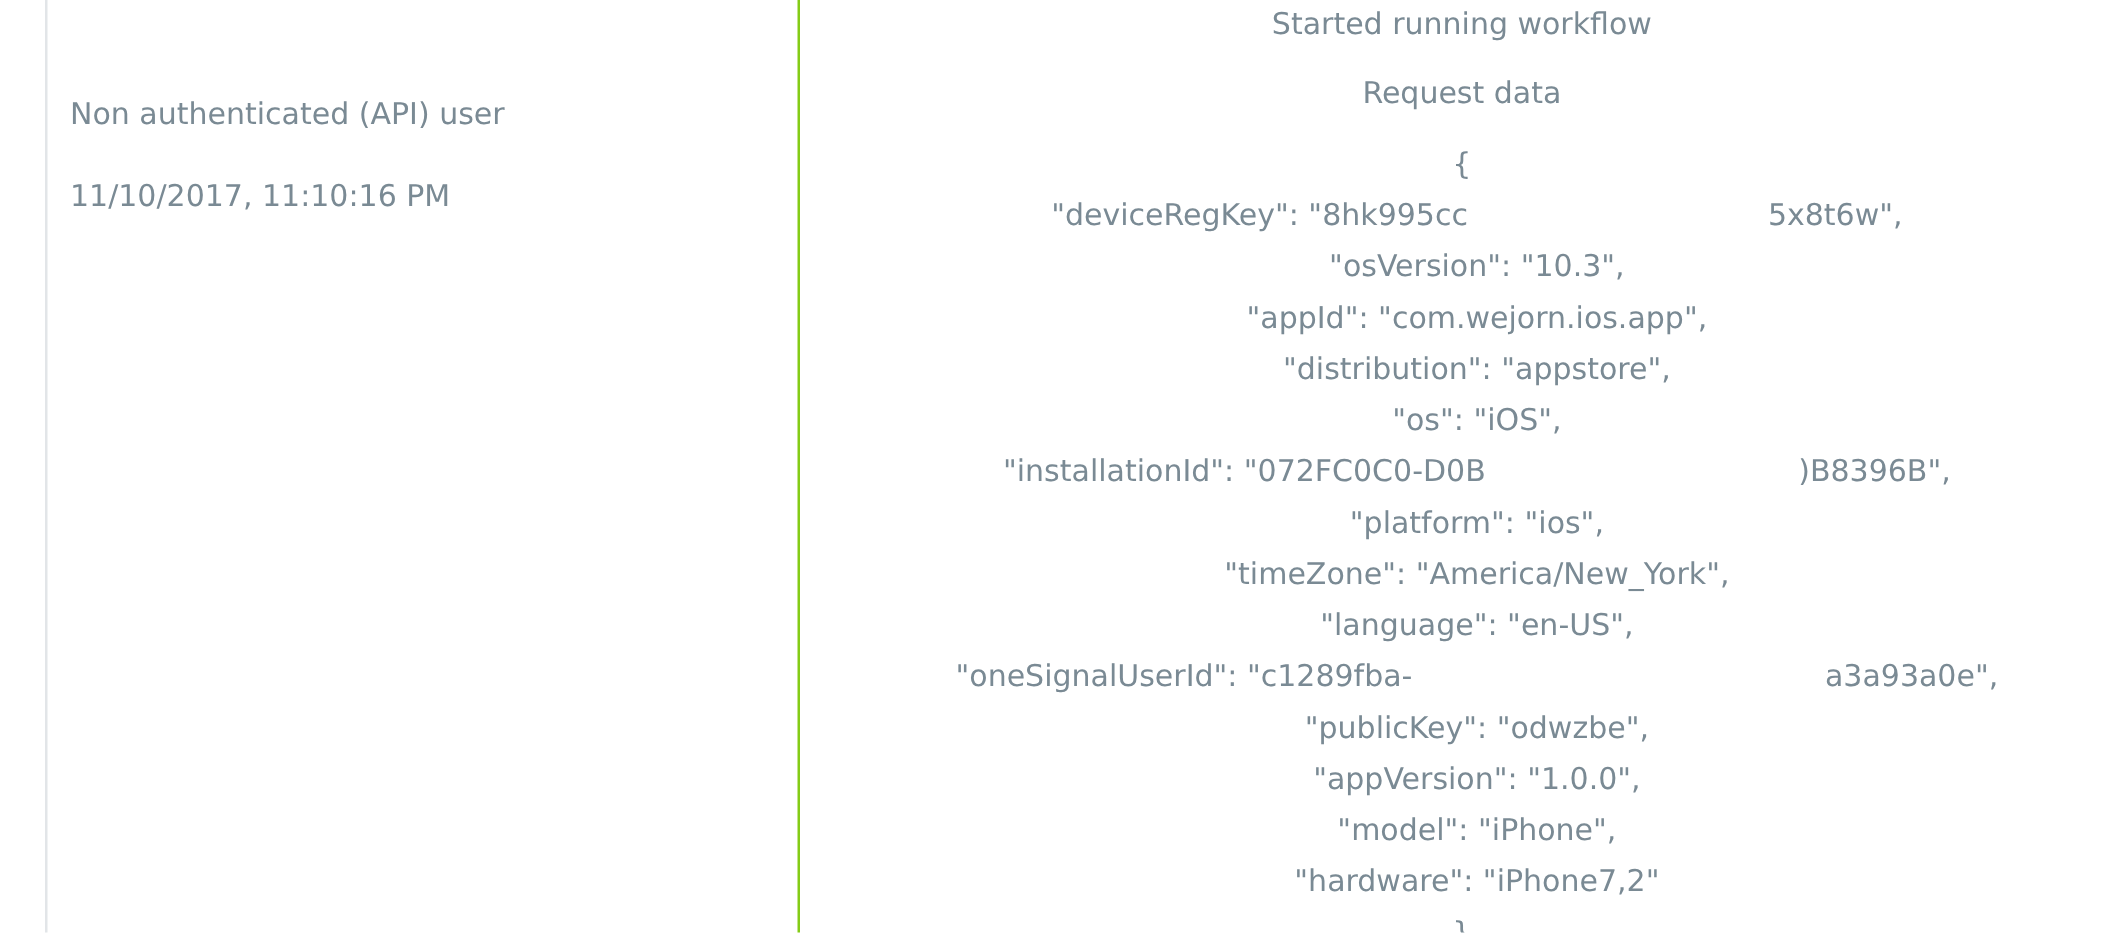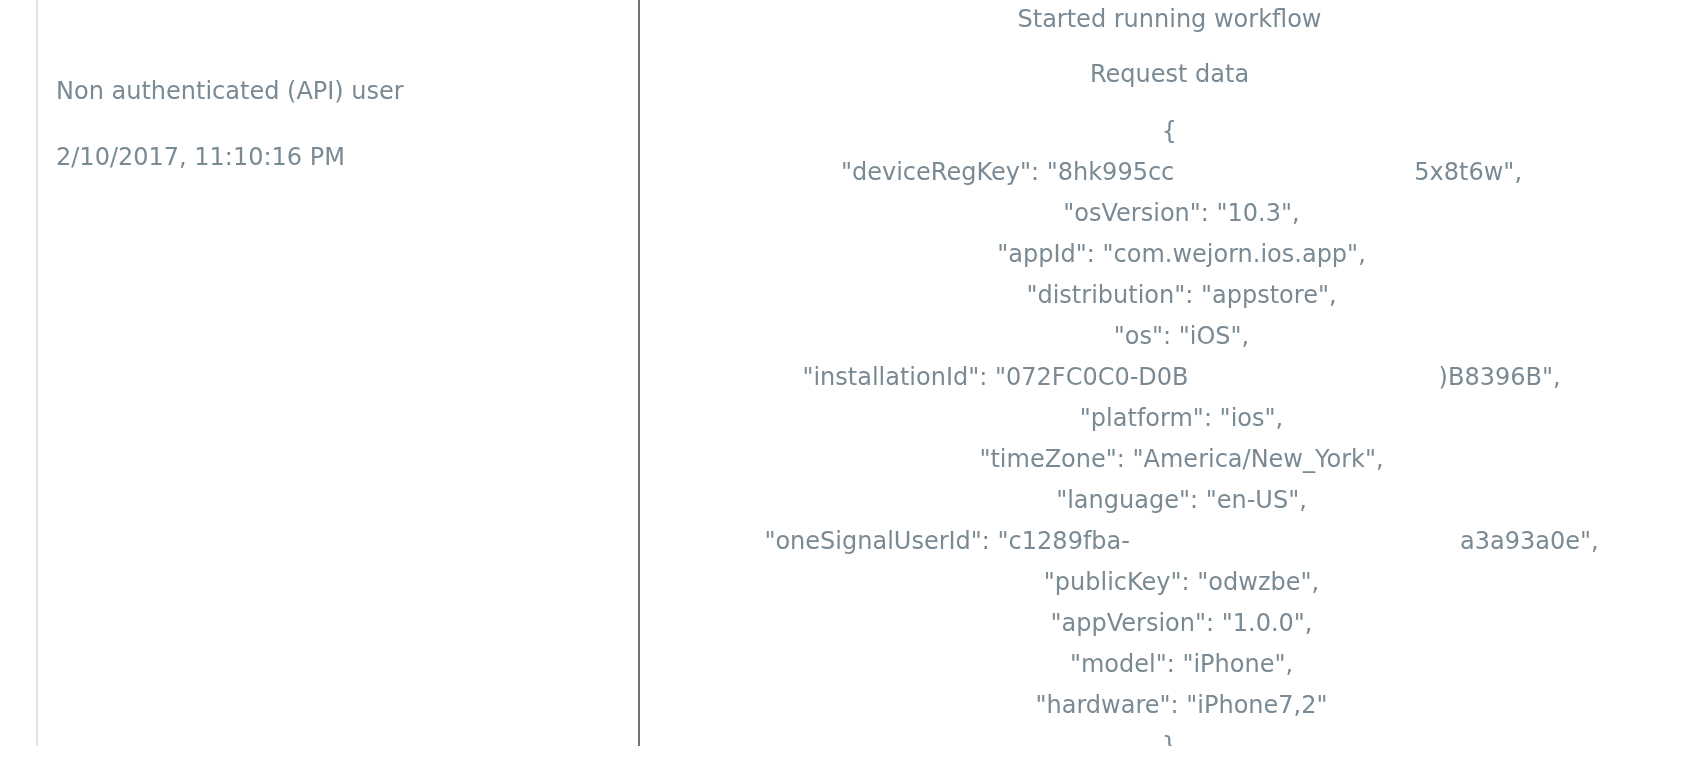--- a/index.html
+++ b/index.html
@@ -21,21 +21,21 @@
     display: flex;
     box-sizing: border-box;
     color: #7a8a94;
   }
   .cell {
     box-sizing: border-box;
   }
   .cell-user {
     width: 602px;
     flex: 0 0 602px;
-    border-right: 2px solid #737373;
+    border-right: 2px solid #84cc16;
     padding: 74px 10px 0 18px;
   }
   .cell-user p {
     margin: 0 0 32px 0;
     font-size: 24px;
     line-height: 34px;
     white-space: nowrap;
   }
   .cell-event {
     flex: 1 1 auto;
@@ -67,21 +67,21 @@
     vertical-align: baseline;
   }
 </style>
 </head>
 <body>
 
 <div class="log-table">
 
   <div class="cell cell-user">
     <p>Non authenticated (API) user</p>
-    <p>2/10/2017, 11:10:16 PM</p>
+    <p>11/10/2017, 11:10:16 PM</p>
   </div>
 
   <div class="cell cell-event">
     <p class="event-title">Started running workflow</p>
     <div class="request-block">
       <div class="request-label">Request data</div>
       <div id="request-json">
           <div class="json-line"><span>{</span></div>
           <div class="json-line indent"><span>"deviceRegKey": "8hk995cc</span><span class="redaction-gap" style="width: 240px;"></span><span>5x8t6w",</span></div>
           <div class="json-line indent"><span>"osVersion": "10.3",</span></div>

